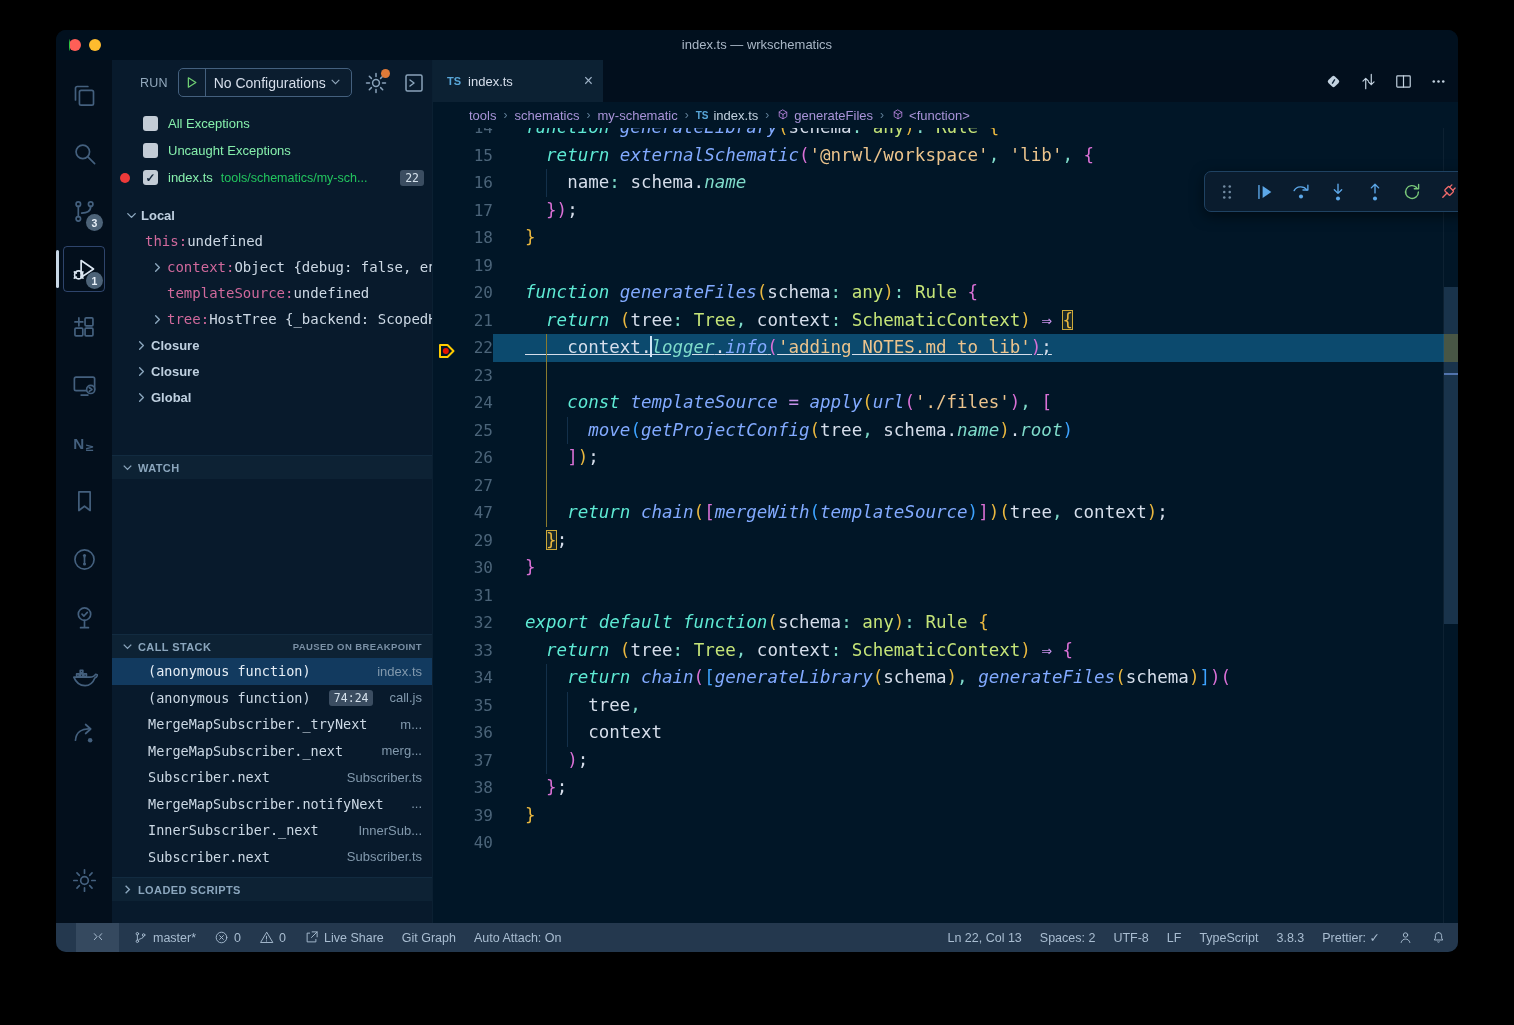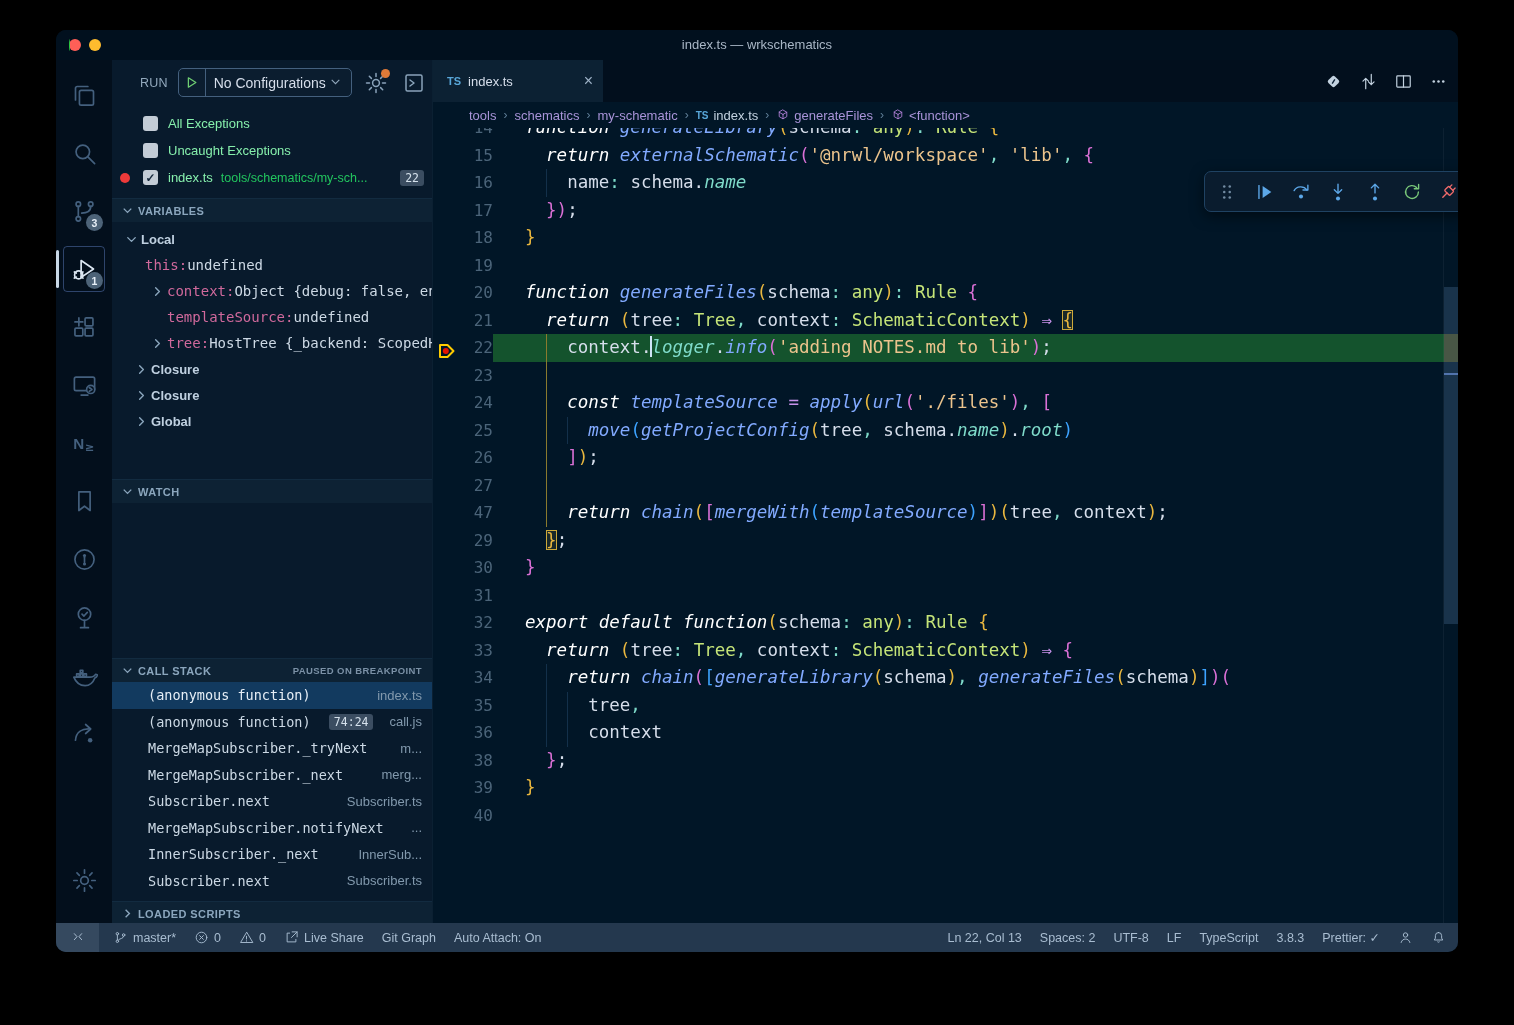--- a/index.html
+++ b/index.html
@@ -97,24 +97,24 @@
   .crumb.file{color:#c3d2e0;}
   
   .codearea{flex:1;position:relative;overflow:hidden;}
   .codelines{margin-right:14px;margin-top:-14px;}
   .cl{height:27.5px;display:flex;cursor:text;}
   .ln{flex:0 0 60px;text-align:right;color:#4b6479;font-family:"DejaVu Sans Mono",monospace;
     font-size:16px;line-height:27.5px;position:relative;}
   .gico{position:absolute;left:5px;top:6px;width:20px;height:16px;}
   .ct{flex:1;position:relative;padding-left:32px;font-family:"DejaVu Sans Mono",monospace;
     font-size:17.5px;line-height:27.5px;white-space:pre;color:#d6deeb;}
-  .cl.cur .ct{background:#14532d;}
+  .cl.cur .ct{background:#0c4a6e;text-decoration:underline;}
   .g{position:absolute;top:0;bottom:0;width:1px;background:#13304a;}
   .g.act{background:#8a7a2e;}
-  .tk-kw{color:#ffffff;font-style:italic;margin-top:8px;}
+  .tk-kw{color:#5eead4;font-style:italic;margin-top:8px;}
   .tk-fn,.tk-cv{color:#82aaff;font-style:italic;}
   .tk-tx{color:#d6deeb;}
   .tk-ty{color:#c5e478;}
   .tk-me{color:#7fdbca;font-style:italic;}
   .tk-st{color:#ecc48d;}
   .tk-op{color:#7fdbca;}
   .tk-ar{color:#c792ea;}
   .tk-b1{color:#e9b73f;}
   .tk-b2{color:#da70d6;}
   .tk-b3{color:#3da3ff;}
@@ -128,21 +128,21 @@
   .dbtn svg{width:22px;height:22px;}
   .dbtn.grip{color:#718aa1;cursor:grab;}
   
   .ruler{position:absolute;right:0;top:0;bottom:0;width:14px;border-left:1px solid rgba(255,255,255,.05);}
   .slider{position:absolute;left:0;right:0;top:159px;height:337px;background:rgba(90,130,170,.28);}
   .rmark-line{position:absolute;left:0;right:0;top:206px;height:28px;background:#42461f;}
   .rmark-sel{position:absolute;left:0;right:0;top:245px;height:2px;background:rgba(130,170,255,.55);}
   
   .statusbar{height:29px;background:#24384e;display:flex;align-items:center;flex:0 0 auto;
     color:#a9bdd1;font-size:12.5px;}
-  .sbleft{display:flex;align-items:center;height:100%;}
+  .sbleft{display:flex;align-items:center;height:100%;padding-left:20px;}
   .sbright{margin-left:auto;display:flex;align-items:center;height:100%;padding-right:12px;gap:18px;}
   .sbitem{display:flex;align-items:center;gap:5px;cursor:pointer;white-space:nowrap;}
   .sbleft .sbitem{margin-right:18px;}
   .sbitem .icon{width:15px;height:15px;display:block;}
   .sbitem svg{width:100%;height:100%;}
   .sbremote{width:43px;height:100%;background:#35495f;display:flex;align-items:center;justify-content:center;
     margin-right:14px;cursor:pointer;}
   .sbremote .icon{width:16px;height:16px;}
 </style>
 </head>
@@ -293,26 +293,20 @@
           </div>
           <div class="bprow">
             <span class="bpdot"></span>
             <span class="cbx">✓</span>
             <span class="bplabel">index.ts</span>
             <span class="bppath">tools/schematics/my-sch...</span>
             <span class="bpbadge">22</span>
           </div>
         </div>
 
-      <div class="sech">
-        <span class="chev"><svg viewBox="0 0 24 24" fill="none" stroke="currentColor" stroke-width="2.2">
-              <path d="M6 9l6 6 6-6"></path>
-            </svg></span>
-        <span>VARIABLES</span>
-      </div>
       <div class="varbody" id="varrows">
           <div class="vrow" style="padding-left: 12px;">
             <span class="chev"><svg viewBox="0 0 24 24" fill="none" stroke="currentColor" stroke-width="1.5" stroke-linecap="round" stroke-linejoin="round">
                 <path d="M6 9l6 6 6-6" stroke-width="2.2"></path>
               </svg></span>
             <span class="vgroup">Local</span>
           </div>
           <div class="vrow" style="padding-left: 16px;">
             <span class="chevsp"></span>
             <span class="vname">this: </span>
@@ -570,20 +564,24 @@
             </div>
             <div class="cl">
               <span class="ln">35</span>
               <span class="ct"><i class="g" style="left: calc(2ch + 32px);"></i><i class="g" style="left: calc(4ch + 32px);"></i><span class="tk-tx">      tree</span><span class="tk-op">,</span></span>
             </div>
             <div class="cl">
               <span class="ln">36</span>
               <span class="ct"><i class="g" style="left: calc(2ch + 32px);"></i><i class="g" style="left: calc(4ch + 32px);"></i><span class="tk-tx">      context</span></span>
             </div>
             <div class="cl">
+              <span class="ln">37</span>
+              <span class="ct"><i class="g" style="left: calc(2ch + 32px);"></i><span class="tk-tx">    </span><span class="tk-b2">)</span><span class="tk-tx">;</span></span>
+            </div>
+            <div class="cl">
               <span class="ln">38</span>
               <span class="ct"><span class="tk-tx">  </span><span class="tk-b2">}</span><span class="tk-tx">;</span></span>
             </div>
             <div class="cl">
               <span class="ln">39</span>
               <span class="ct"><span class="tk-b1">}</span></span>
             </div>
             <div class="cl">
               <span class="ln">40</span>
               <span class="ct"></span>

